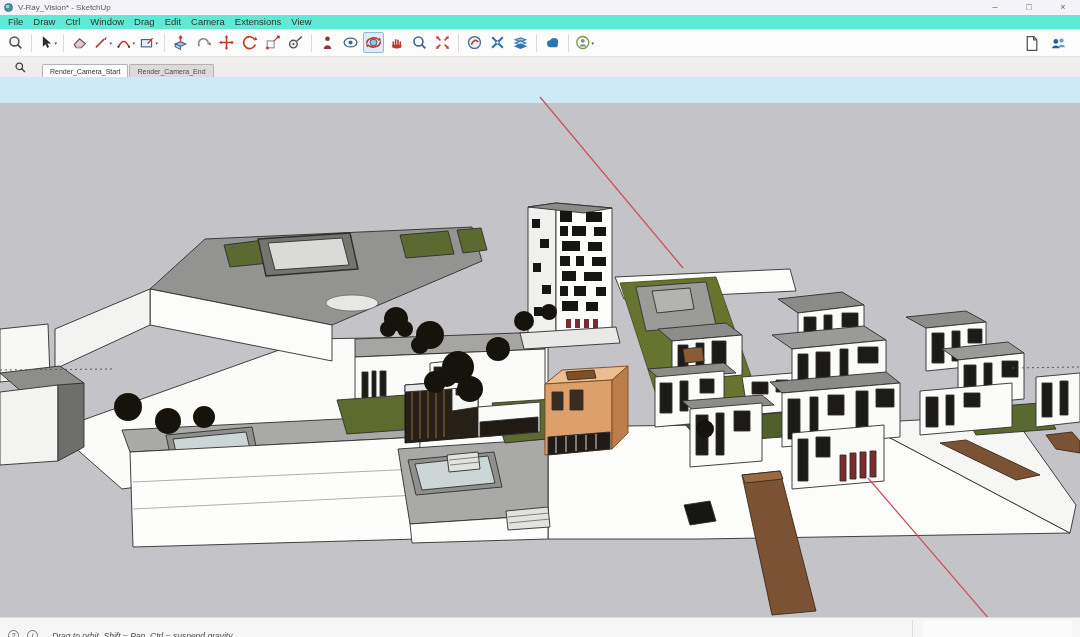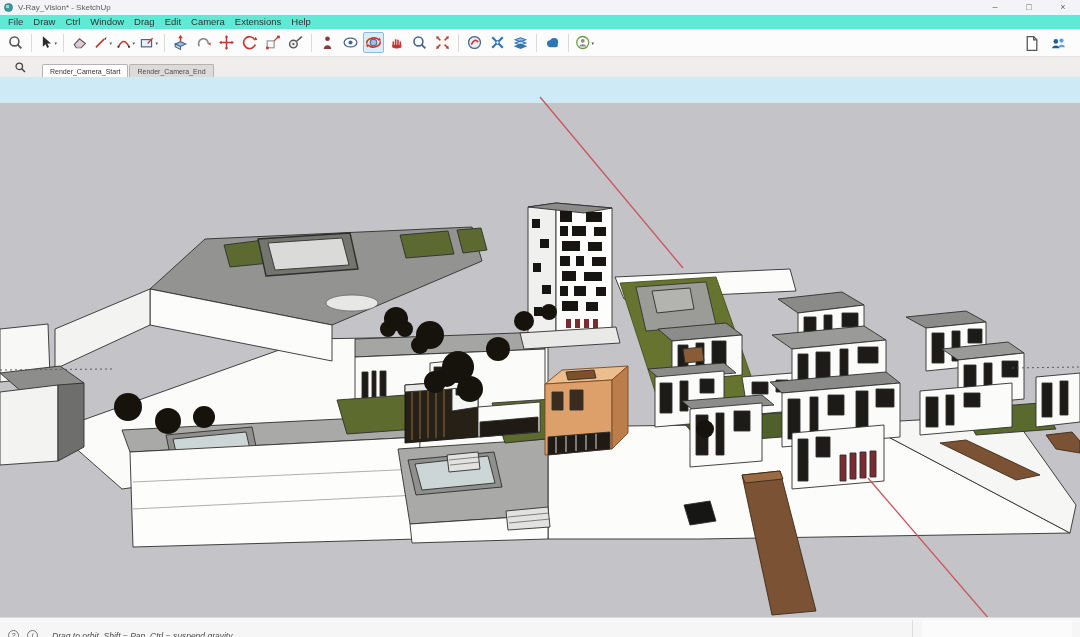--- a/index.html
+++ b/index.html
@@ -70,21 +70,21 @@
 
   <div class="menubar" id="menubar">
       <span class="menu-item">File</span>
       <span class="menu-item">Draw</span>
       <span class="menu-item">Ctrl</span>
       <span class="menu-item">Window</span>
       <span class="menu-item">Drag</span>
       <span class="menu-item">Edit</span>
       <span class="menu-item">Camera</span>
       <span class="menu-item">Extensions</span>
-      <span class="menu-item">Help</span>
+      <span class="menu-item">View</span>
     </div>
 
   <div class="toolbar">
     <span id="toolbar-tools" style="display:flex;align-items:center;">
         <span class="tool" title="Search">
           <svg viewBox="0 0 16 16" width="17" height="17">
             <circle cx="7" cy="7" r="4.2" fill="none" stroke="#555" stroke-width="1.5"></circle>
             <line x1="10" y1="10" x2="13.5" y2="13.5" stroke="#555" stroke-width="1.8"></line>
           </svg>
         </span>

